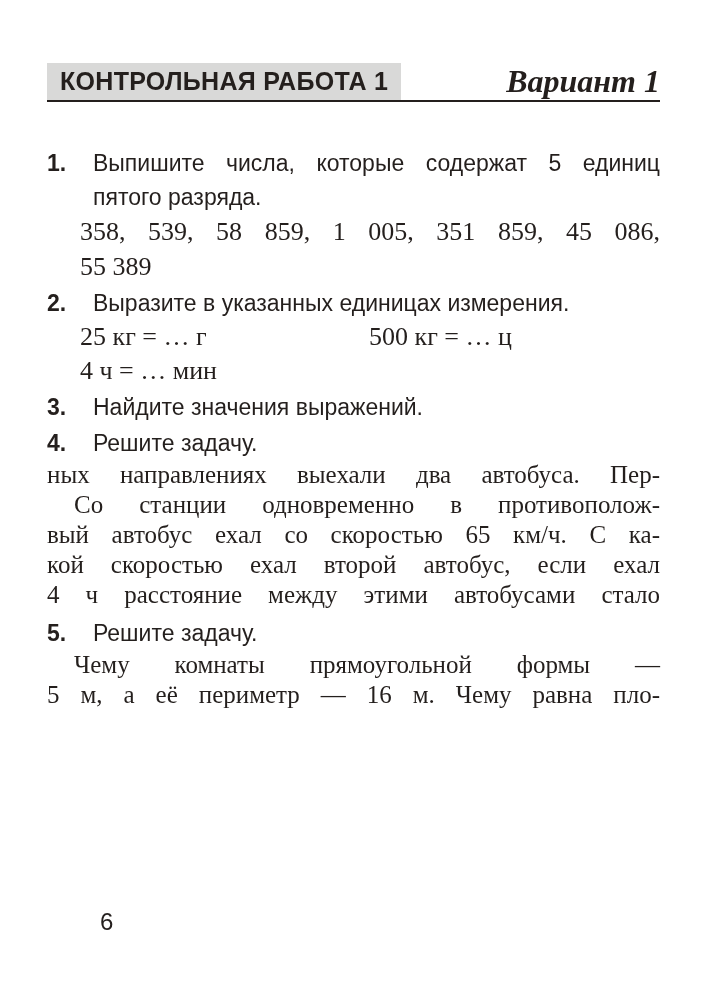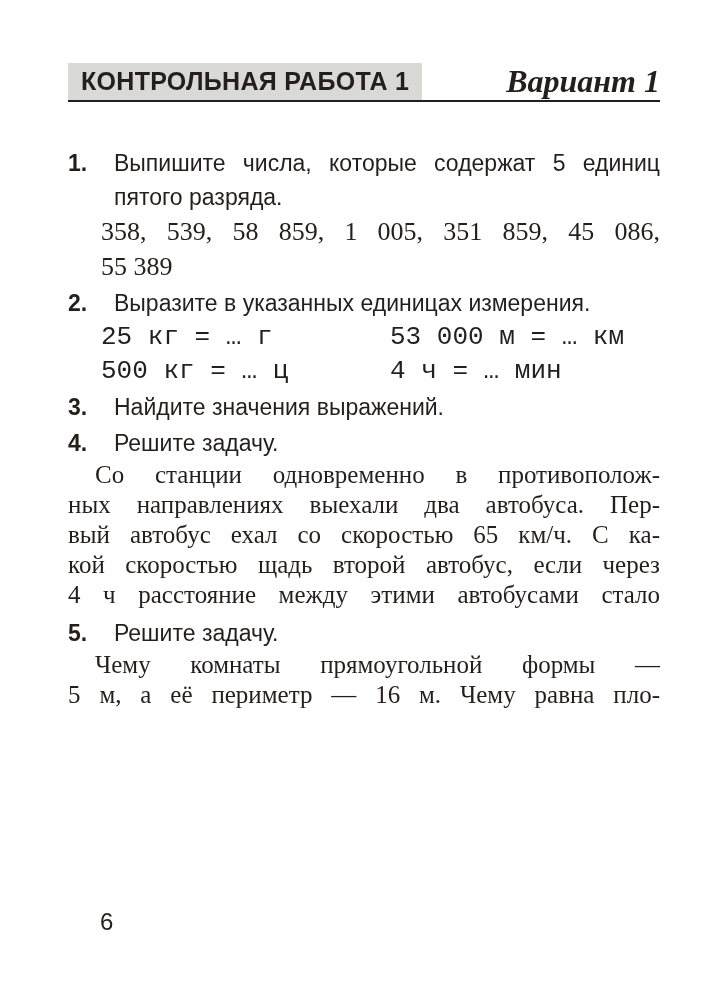--- a/index.html
+++ b/index.html
@@ -5,21 +5,21 @@
   * { margin: 0; padding: 0; box-sizing: border-box; }
   html, body { background: #ffffff; }
   body { width: 725px; }
 
   .sheet {
     position: relative;
     width: 725px;
     height: 1000px;
     background: #ffffff;
     color: #241f1d;
-    padding: 63px 65px 0 68px;
+    padding: 63px 65px 0 47px;
     font-family: "Liberation Serif", serif;
     overflow: hidden;
   }
 
   
   .header-bar {
     display: flex;
     justify-content: space-between;
     align-items: flex-end;
     border-bottom: 2px solid #241f1d;
@@ -76,21 +76,20 @@
     line-height: 35px;
   }
   .math3 { line-height: 33px; }
 
   .units {
     margin-left: 33px;
     display: grid;
     grid-template-columns: 289px 1fr;
     font-size: 26px;
     line-height: 34px;
-    font-family: Liberation Mono, monospace;
   }
 
   .para {
     font-size: 25px;
     line-height: 30px;
   }
   .para .indent { text-indent: 27px; }
   .task-4 { margin-bottom: 6px; }
 
   .pagenum {
@@ -129,21 +128,20 @@
 
     <section class="task">
       <div class="task-head sans">
         <div class="task-num">2.</div>
         <div class="task-prompt">
           <div class="line">Выразите в указанных единицах измерения.</div>
         </div>
       </div>
       <div class="units">
         <div class="line">25 кг = … г</div>
-        <div class="line">53 000 м = … км</div>
         <div class="line">500 кг = … ц</div>
         <div class="line">4 ч = … мин</div>
       </div>
     </section>
 
     <section class="task">
       <div class="task-head sans">
         <div class="task-num">3.</div>
         <div class="task-prompt">
           <div class="line">Найдите значения выражений.</div>
@@ -152,24 +150,24 @@
     </section>
 
     <section class="task task-4">
       <div class="task-head sans">
         <div class="task-num">4.</div>
         <div class="task-prompt">
           <div class="line">Решите задачу.</div>
         </div>
       </div>
       <div class="para">
+        <div class="line j">ных направлениях выехали два автобуса. Пер-</div>
         <div class="line j indent">Со станции одновременно в противополож-</div>
-        <div class="line j">ных направлениях выехали два автобуса. Пер-</div>
         <div class="line j">вый автобус ехал со скоростью 65 км/ч. С ка-</div>
-        <div class="line j">кой скоростью щадь второй автобус, если через</div>
+        <div class="line j">кой скоростью ехал второй автобус, если ехал</div>
         <div class="line j">4 ч расстояние между этими автобусами стало</div>
       </div>
     </section>
 
     <section class="task">
       <div class="task-head sans">
         <div class="task-num">5.</div>
         <div class="task-prompt">
           <div class="line">Решите задачу.</div>
         </div>

